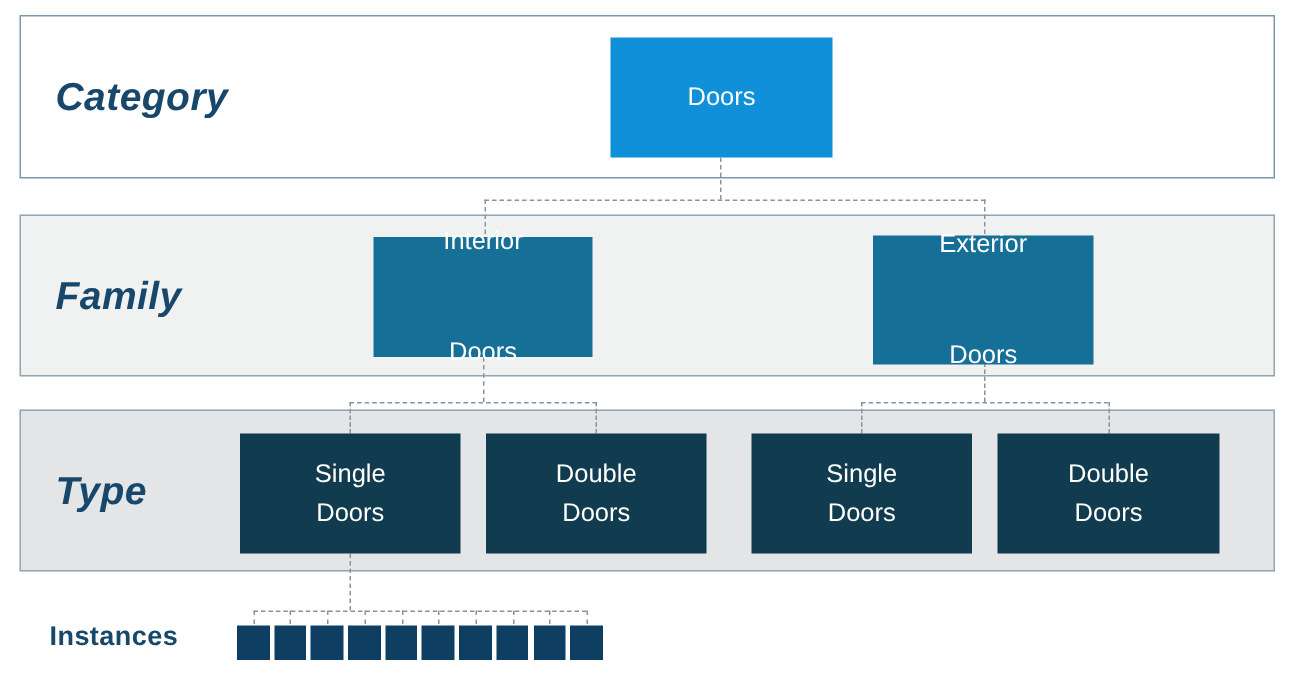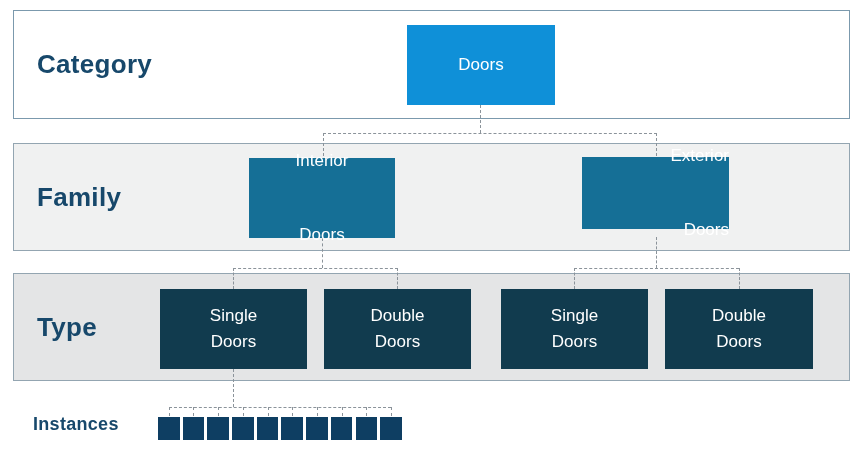--- a/index.html
+++ b/index.html
@@ -38,20 +38,21 @@
     z-index:0;
   }
   .row-category{top:10px;background:var(--row1-bg);border:1px solid var(--row-border);}
   .row-family{top:143px;height:108px;background:var(--row2-bg);border:1px solid #93a5b1;}
   .row-type{top:273px;height:108px;background:var(--row3-bg);border:1px solid #93a5b1;}
   .row-label{
     font-size:26px;
     font-weight:700;
     letter-spacing:.3px;
     color:var(--label-text);
+    font-style:italic;
   }
   .instances-label{
     position:absolute;
     left:33px;
     top:414px;
     font-size:18px;
     font-weight:700;
     letter-spacing:.3px;
     color:var(--label-text);
     z-index:2;
@@ -140,21 +141,21 @@
   <div class="h-dash" style="left:169px;top:407px;width:222px;"></div>
 
   <div class="node node-category" style="left:407px;top:25px;width:148px;height:80px;">
     <span>Doors</span>
   </div>
 
   <div class="node node-family" style="left:249px;top:158px;width:146px;height:80px;">
     <span>Interior</span>
     <span>Doors</span>
   </div>
-  <div class="node node-family" style="left:582px;top:157px;width:147px;height:72px;align-items:flex-end;">
+  <div class="node node-family" style="left:582px;top:157px;width:147px;height:86px;">
     <span>Exterior</span>
     <span>Doors</span>
   </div>
 
   <div class="node node-type" style="left:160px;top:289px;width:147px;height:80px;">
     <span>Single</span>
     <span>Doors</span>
   </div>
   <div class="node node-type" style="left:324px;top:289px;width:147px;height:80px;">
     <span>Double</span>

